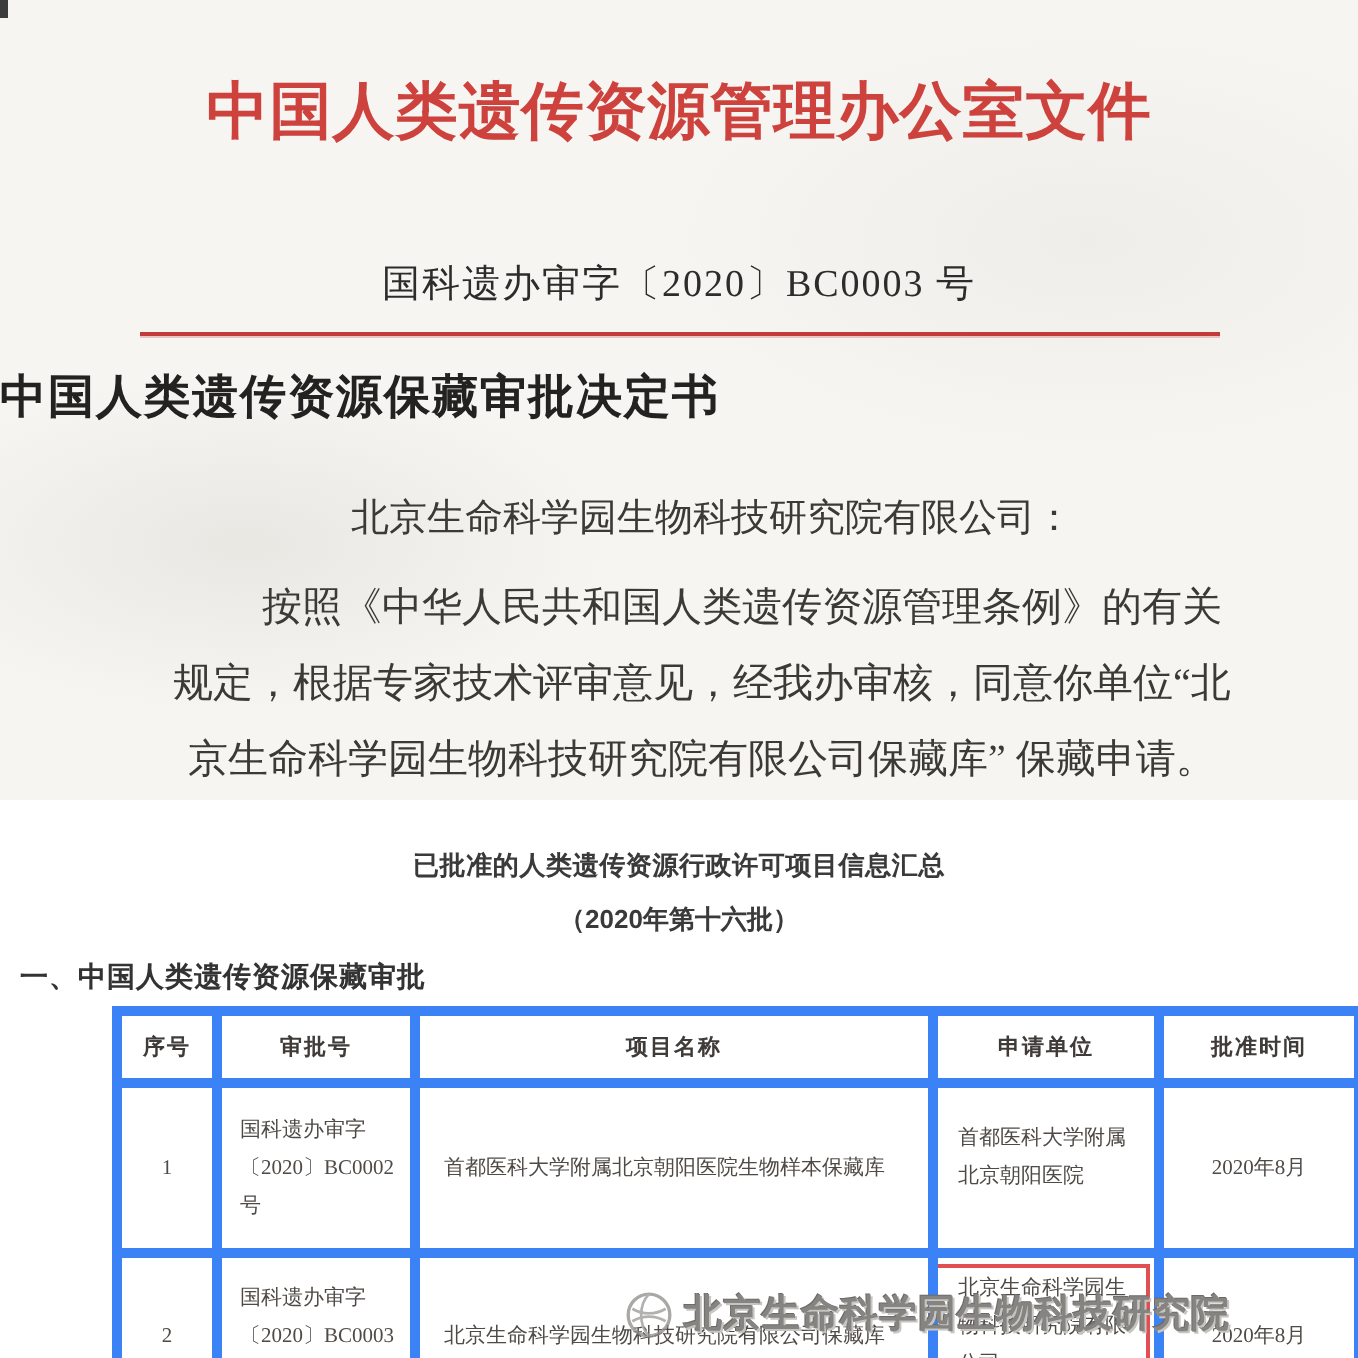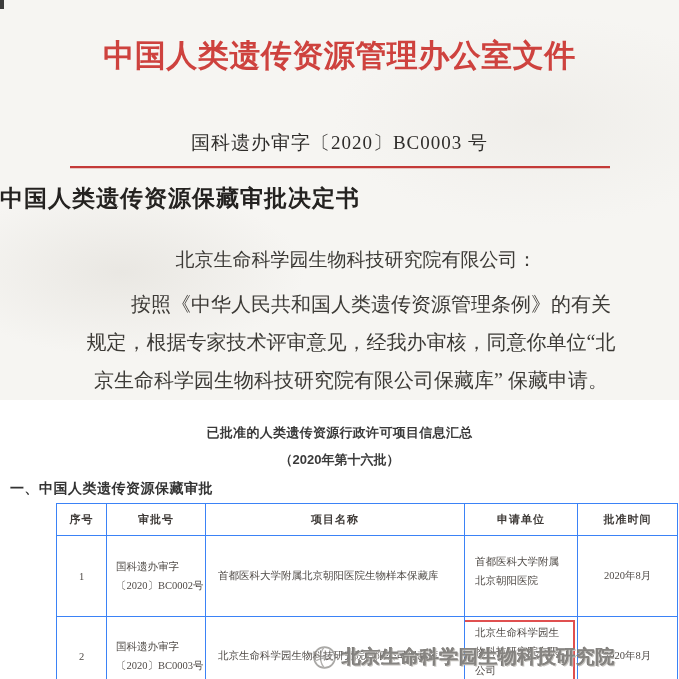--- a/index.html
+++ b/index.html
@@ -66,21 +66,21 @@
     font-family:"Liberation Sans","DejaVu Sans",sans-serif;
     font-size:14px;font-weight:bold;color:#333;letter-spacing:.5px;white-space:nowrap;
   }
 
   table.approvals{
     position:absolute;top:503px;left:56px;width:621px;
     border-collapse:collapse;table-layout:fixed;
     font-size:10.5px;color:#4f4a46;
   }
   table.approvals th,table.approvals td{
-    border:1px solid #3b82f6;vertical-align:middle;
+    border:5px solid #3b82f6;vertical-align:middle;
     overflow:hidden;
   }
   table.approvals th{
     height:29px;font-size:11px;font-weight:bold;color:#3f3b38;
     text-align:center;letter-spacing:1px;
   }
   tr.r1 td{height:62px;}
   tr.r2 td{height:60px;}
   td.c-no{text-align:center;}
   td.c-approval{padding-left:9px;line-height:19px;}

